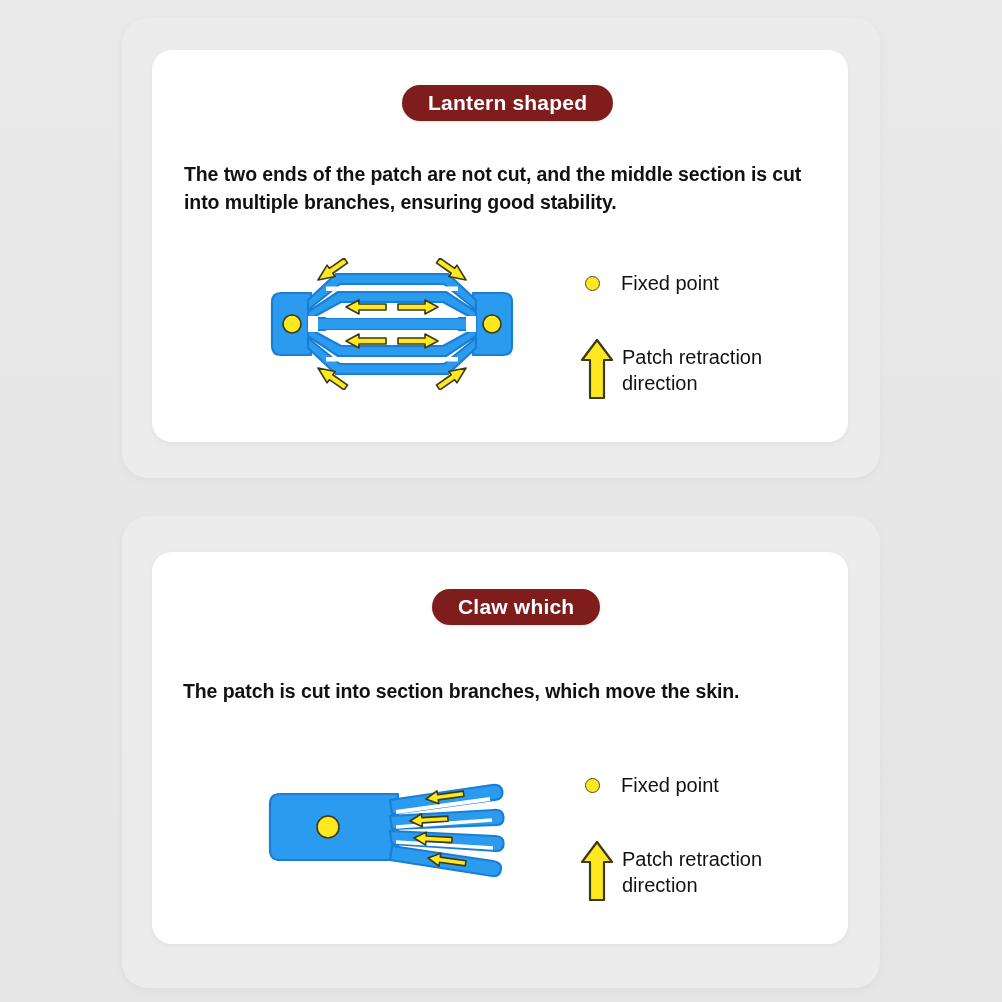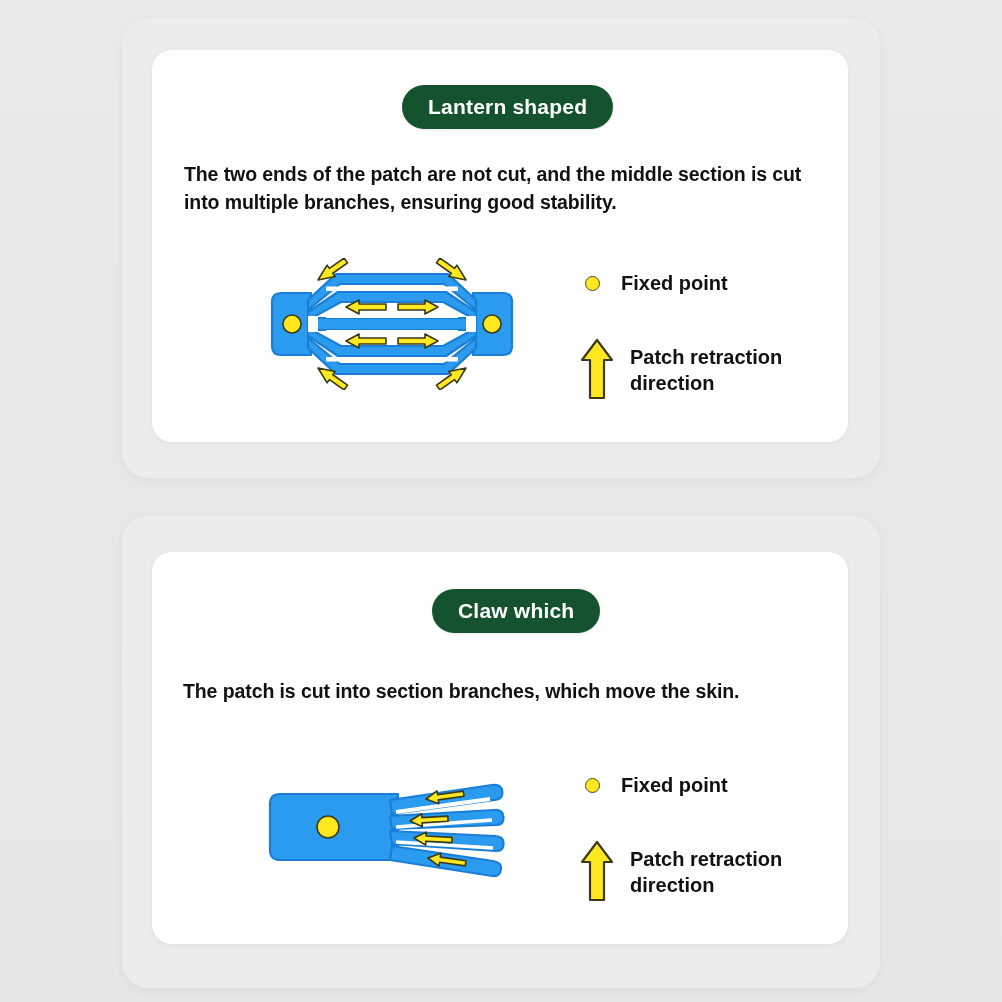--- a/index.html
+++ b/index.html
@@ -37,30 +37,30 @@
     background: #ffffff;
     border-radius: 20px;
     box-shadow: 0 2px 6px rgba(0,0,0,0.05);
   }
   #card-1 { left: 152px; top: 50px;  width: 696px; height: 392px; }
   #card-2 { left: 152px; top: 552px; width: 696px; height: 392px; }
 
   
   .pill {
     position: absolute;
-    background: #14532d;
+    background: #7f1d1d;
     color: #ffffff;
     border-radius: 22px;
     font-size: 21px;
     font-weight: bold;
     letter-spacing: .2px;
     display: flex;
     align-items: center;
     justify-content: center;
-    height: 44px;
+    height: 36px;
     box-shadow: 0 1px 3px rgba(0,0,0,0.10);
     white-space: nowrap;
     padding: 0 26px;
   }
   #pill-1 { left: 402px; top: 85px; }
   #pill-2 { left: 432px; top: 589px; }
 
   
   .desc {
     position: absolute;
@@ -93,28 +93,28 @@
   .legend-dot {
     width: 15px; height: 15px;
     border-radius: 50%;
     background: #ffe81f;
     border: 1.6px solid #4a4a2a;
     box-sizing: border-box;
     margin-left: 5px;
   }
   .legend-label {
     font-size: 20px;
-    font-weight: bold;
+    font-weight: normal;
     color: #111;
     margin-left: 21px;
     line-height: 1.3;
     white-space: pre-line;
   }
   .legend-arrow { width: 34px; height: 62px; flex: none; }
-  .legend-row.arrow-row .legend-label { margin-left: 16px; margin-top: 6px; }
+  .legend-row.arrow-row .legend-label { margin-left: 8px; margin-top: 6px; }
 </style>
 </head>
 <body>
 
 <div class="page"></div>
 
 <div class="panel" id="panel-1"></div>
 <div class="card" id="card-1"></div>
 
 <div class="pill" id="pill-1">Lantern shaped</div>

